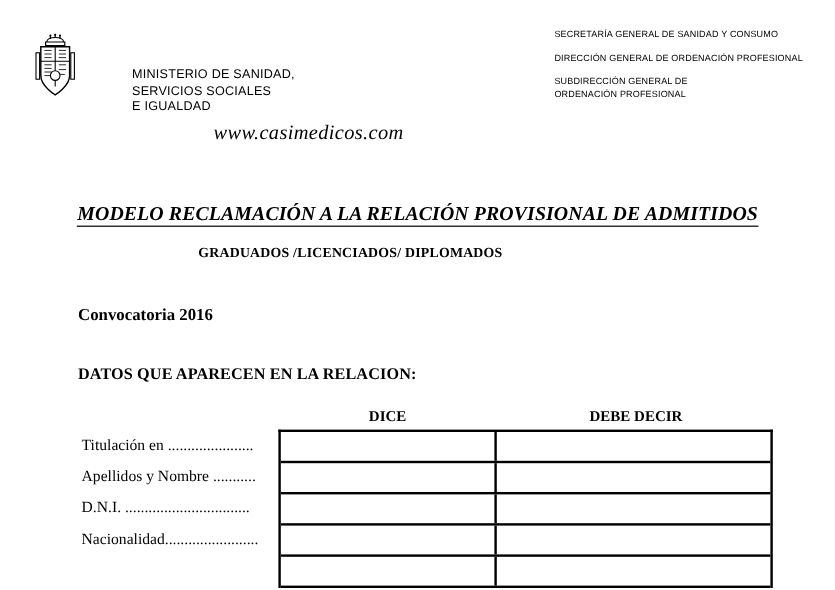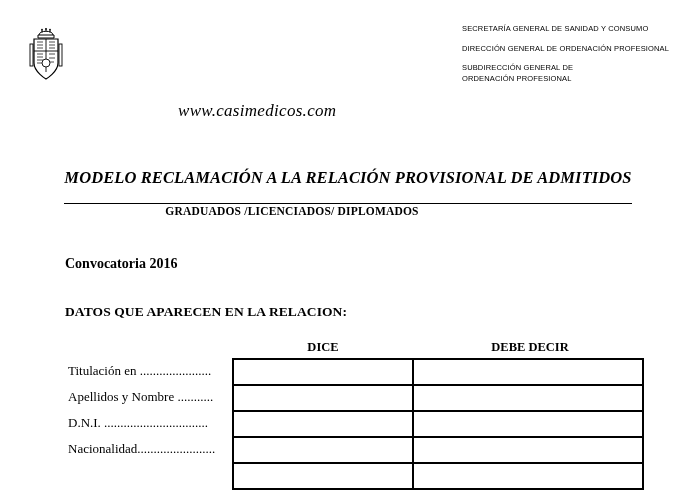--- a/index.html
+++ b/index.html
@@ -77,21 +77,21 @@
     top: 168px;
     width: 696px;
     text-align: center;
     font-style: italic;
     font-weight: bold;
     font-size: 16.5px;
     letter-spacing: 0.1px;
   }
   .doc-title span {
     border-bottom: 1.5px solid #000;
-    padding-bottom: 16px;
+    padding-bottom: 1px;
   }
 
   .subtitle {
     position: absolute;
     left: 0;
     top: 205px;
     width: 584px;
     text-align: center;
     font-weight: bold;
     font-size: 11.5px;
@@ -208,20 +208,25 @@
 
       <path d="M23 26 h6 M23 30 h6 M23 34 h5" stroke="#000" stroke-width="0.7"></path>
 
       <circle cx="20" cy="35" r="4" fill="#fff" stroke="#000" stroke-width="0.9"></circle>
 
       <rect x="4" y="16" width="3" height="22" fill="none" stroke="#000" stroke-width="0.9"></rect>
       <rect x="33" y="16" width="3" height="22" fill="none" stroke="#000" stroke-width="0.9"></rect>
     </svg>
   </div>
 
+  <div class="ministry">
+    <div>MINISTERIO DE SANIDAD,</div>
+    <div>SERVICIOS SOCIALES</div>
+    <div>E IGUALDAD</div>
+  </div>
 
   <div class="sec-block">
     <div class="line">SECRETARÍA GENERAL DE SANIDAD Y CONSUMO</div>
     <div class="line">DIRECCIÓN GENERAL DE ORDENACIÓN PROFESIONAL</div>
     <div class="line">
       <div>SUBDIRECCIÓN GENERAL DE</div>
       <div>ORDENACIÓN PROFESIONAL</div>
     </div>
   </div>
 

